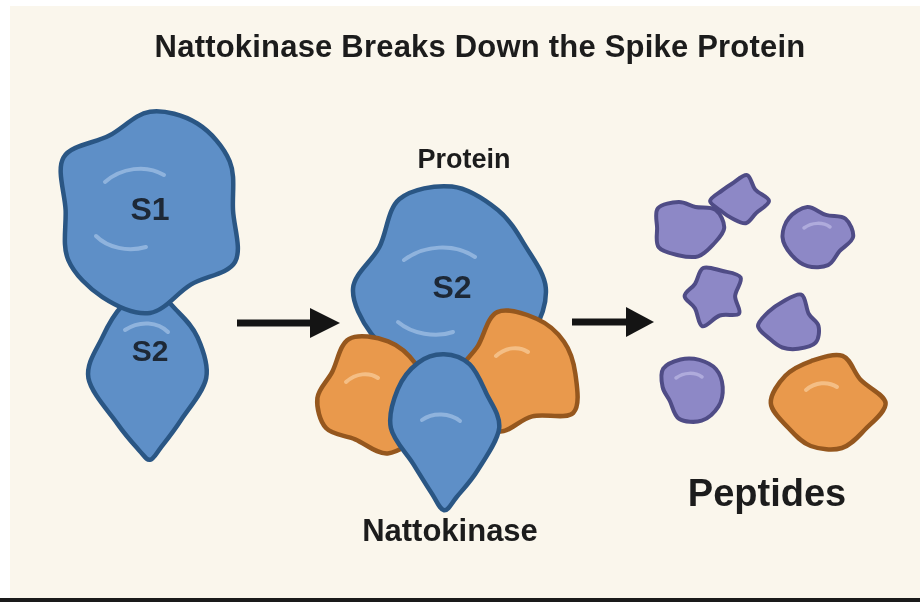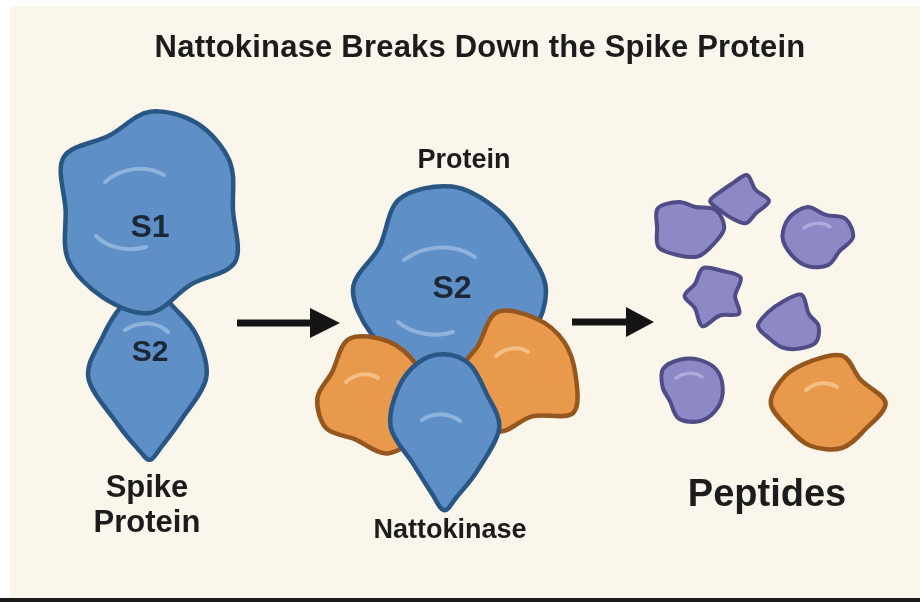--- a/index.html
+++ b/index.html
@@ -3,25 +3,25 @@
 <meta charset="utf-8">
 <style>
   html,body{margin:0;padding:0;background:#ffffff;font-family:"Liberation Sans","DejaVu Sans",sans-serif;}
   .canvas{position:relative;width:920px;height:602px;background:#ffffff;overflow:hidden;}
   .paper{position:absolute;top:6px;right:0;bottom:4px;left:10px;background:var(--background,#faf6ec);}
   .bottom-line{position:absolute;left:0;right:0;bottom:0;height:4px;background:#1a1a1a;}
   svg.art{position:absolute;inset:0;}
   .label{position:absolute;font-weight:700;color:var(--text,#1c1c1c);text-align:center;line-height:1.12;}
   .title{left:0;right:0;top:30px;font-size:31px;letter-spacing:.2px;padding-left:40px;}
   .cleavage{left:364px;top:144px;width:200px;font-size:27px;}
-  .sub-s1{left:100px;top:192px;width:100px;font-size:32px;color:var(--subunit-text,#1d2836);margin-top:17px;}
+  .sub-s1{left:100px;top:192px;width:100px;font-size:32px;color:var(--subunit-text,#1d2836);}
   .sub-s2a{left:100px;top:334px;width:100px;font-size:30px;color:var(--subunit-text,#1d2836);}
   .sub-s2b{left:402px;top:270px;width:100px;font-size:32px;color:var(--subunit-text,#1d2836);}
   .spike-label{left:67px;top:470px;width:160px;font-size:31px;}
-  .natto-label{left:335px;top:514px;width:230px;font-size:27px;}
+  .natto-label{left:335px;top:514px;width:230px;font-size:31px;}
   .peptides-label{left:657px;top:472px;width:220px;font-size:38px;}
 </style>
 </head>
 <body>
 
 <div class="canvas">
   <div class="paper"></div>
 
   <svg class="art" viewBox="0 0 920 602">
 
@@ -67,18 +67,17 @@
       <path fill="var(--nattokinase-orange)" stroke="var(--nattokinase-orange-outline)" stroke-width="4.5" stroke-linejoin="round" d="M885.6,403.0 C886.4,411.2 872.6,421.8 865.3,429.3 C858.0,436.8 851.0,445.2 841.9,448.0 C832.8,450.8 819.7,449.3 810.8,446.0 C801.9,442.7 795.1,435.3 788.5,428.1 C781.8,420.9 771.3,411.7 770.8,403.0 C770.3,394.3 778.6,382.8 785.3,375.8 C792.0,368.8 801.7,364.5 811.2,361.1 C820.8,357.8 834.4,352.7 842.6,355.9 C850.9,359.0 853.5,372.0 860.6,379.8 C867.8,387.7 884.9,394.8 885.6,403.0 Z"></path>
       <path d="M806,390 C815,382 828,381 837,387" fill="none" stroke="var(--nattokinase-orange-light)" stroke-width="4" stroke-linecap="round"></path>
     </g>
   </svg>
 
   <div class="label title">Nattokinase Breaks Down the Spike Protein</div>
   <div class="label cleavage">Protein</div>
   <div class="label sub-s1">S1</div>
   <div class="label sub-s2a">S2</div>
   <div class="label sub-s2b">S2</div>
-  <div class="label spike-label">Spike Protein</div>
   <div class="label natto-label">Nattokinase</div>
   <div class="label peptides-label">Peptides</div>
 
   <div class="bottom-line"></div>
 </div>
 
 </body></html>

